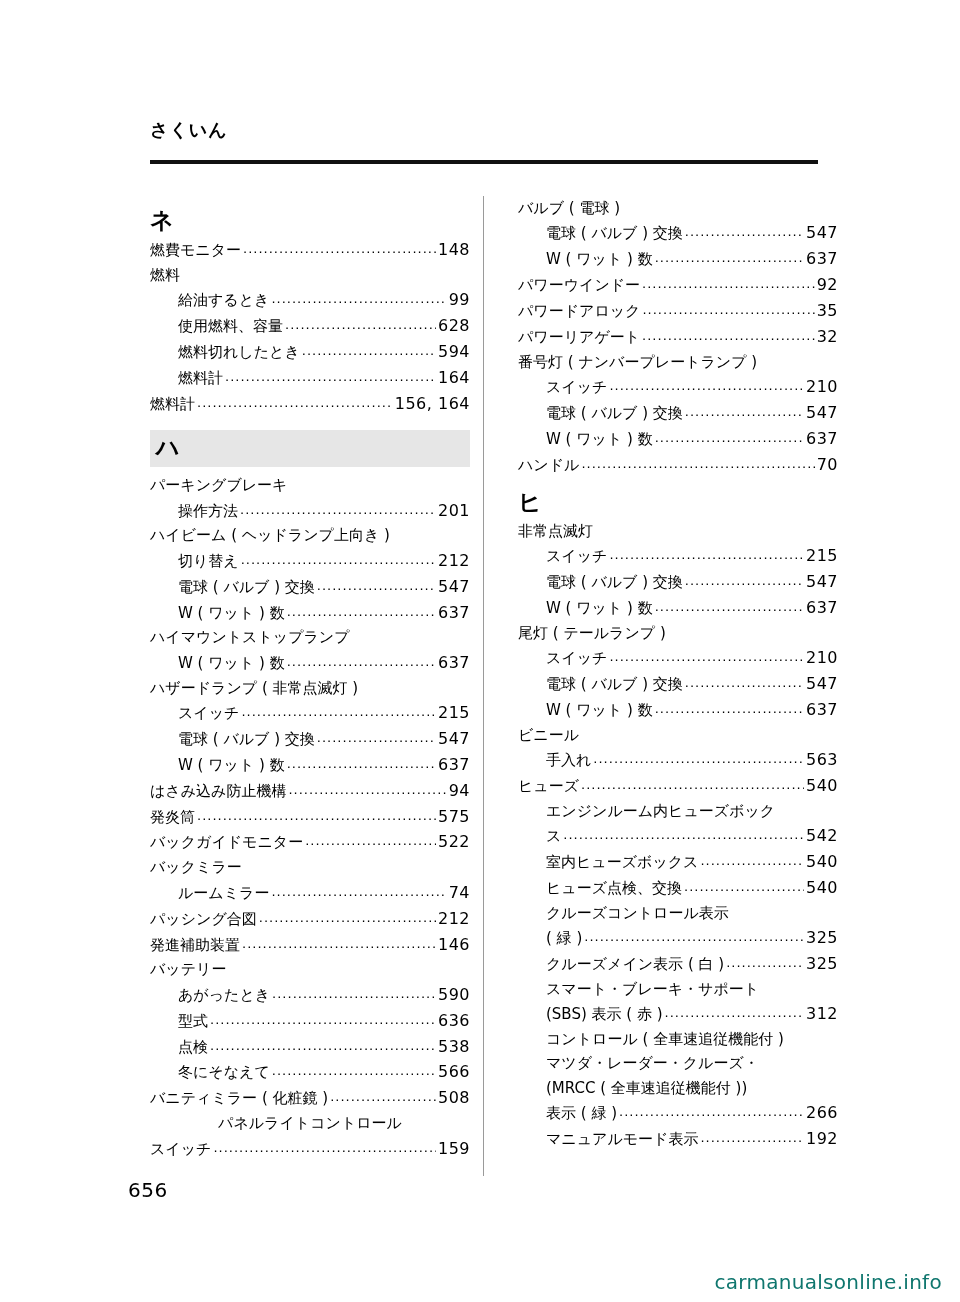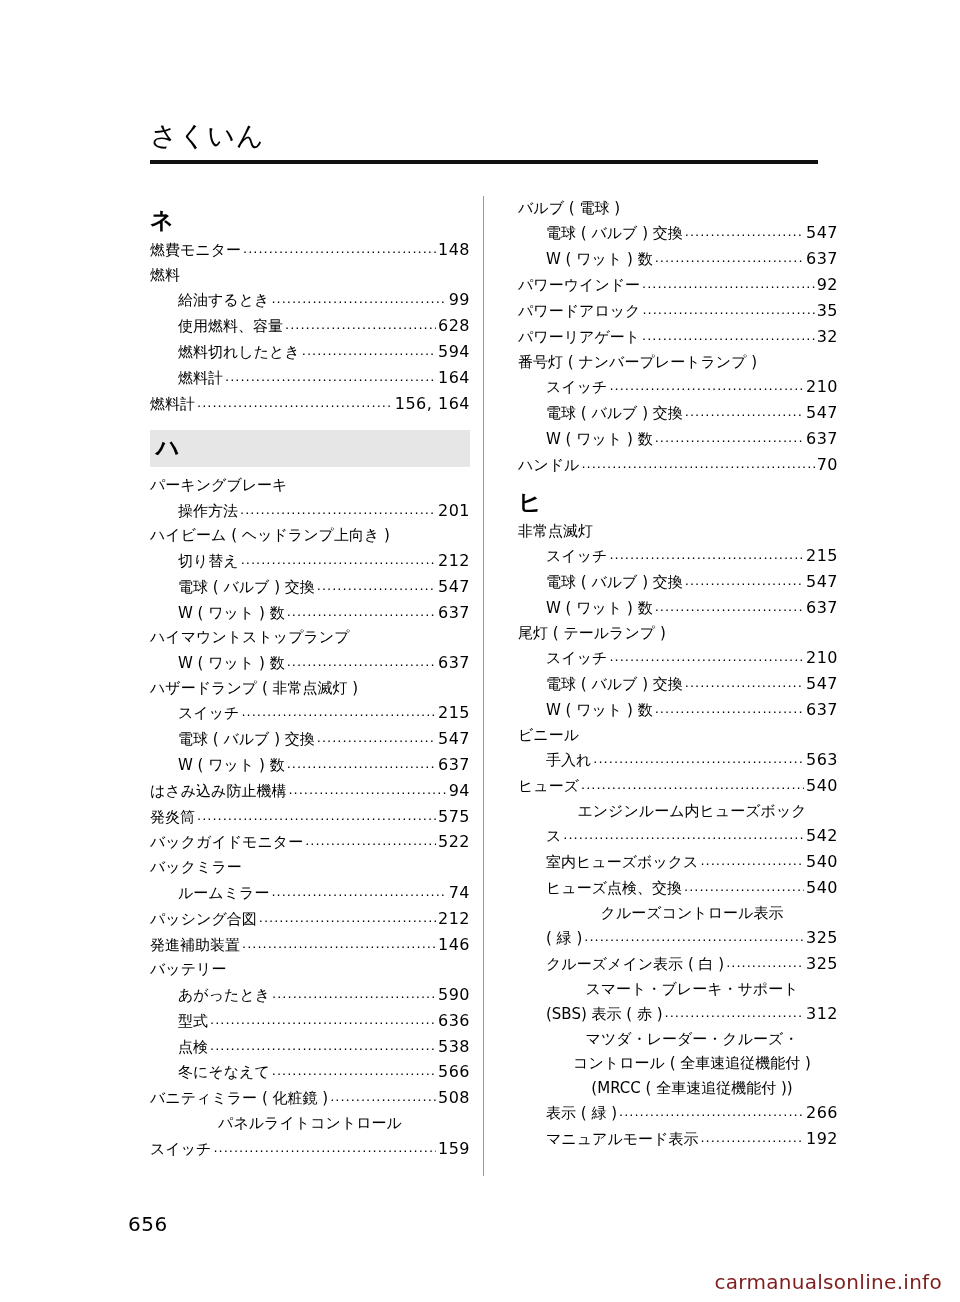--- a/index.html
+++ b/index.html
@@ -17,23 +17,23 @@
   }
   .page {
     position: absolute;
     left: 0; top: 0;
     width: 960px; height: 1302px;
   }
   .page-title {
     position: absolute;
     left: 150px;
     top: 118px;
-    font-size: 27px;
+    font-size: 18px;
     letter-spacing: 1px;
-    font-weight: 400;
+    font-weight: 700;
   }
   .title-rule {
     position: absolute;
     left: 150px;
     top: 160px;
     width: 668px;
     height: 4px;
     background: #111111;
   }
   .columns {
@@ -104,36 +104,36 @@
     letter-spacing: 0.5px;
   }
   .entry.lvl1 { padding-left: 0; }
   .entry.lvl2 { padding-left: 28px; }
   .entry.nodots { display: block; }
 
   .wrapline {
     line-height: 1.62;
     font-size: 15px;
   }
-  .wrapline.lvl2 { padding-left: 28px; text-align: center; }
+  .wrapline.lvl2 { padding-left: 28px; }
   .wrapline.lvl1 { padding-left: 0; text-align: center; }
 
   .page-number {
     position: absolute;
     left: 128px;
-    top: 1212px;
+    top: 1178px;
     font-size: 20px;
     letter-spacing: 0.5px;
   }
   .watermark {
     position: absolute;
     right: 18px;
     bottom: 8px;
     font-size: 20px;
-    color: #7f1d1d;
+    color: #0f766e;
     letter-spacing: 0.3px;
   }
 </style>
 </head>
 <body>
 
 <div class="page">
 
   <div class="page-title">さくいん</div>
   <div class="title-rule"></div>
@@ -401,22 +401,22 @@
           <span class="lbl">クルーズメイン表示 ( 白 )</span>
           <span class="dots">........................................................................................................................................................................................................</span>
           <span class="pg">325</span>
         </div>
         <div class="wrapline lvl2">スマート・ブレーキ・サポート</div>
         <div class="entry lvl2">
           <span class="lbl">(SBS) 表示 ( 赤 )</span>
           <span class="dots">........................................................................................................................................................................................................</span>
           <span class="pg">312</span>
         </div>
+        <div class="wrapline lvl2">コントロール ( 全車速追従機能付 )</div>
         <div class="wrapline lvl2">マツダ・レーダー・クルーズ・</div>
-        <div class="wrapline lvl2">コントロール ( 全車速追従機能付 )</div>
         <div class="wrapline lvl2">(MRCC ( 全車速追従機能付 ))</div>
         <div class="entry lvl2">
           <span class="lbl">表示 ( 緑 )</span>
           <span class="dots">........................................................................................................................................................................................................</span>
           <span class="pg">266</span>
         </div>
         <div class="entry lvl2">
           <span class="lbl">マニュアルモード表示</span>
           <span class="dots">........................................................................................................................................................................................................</span>
           <span class="pg">192</span>

